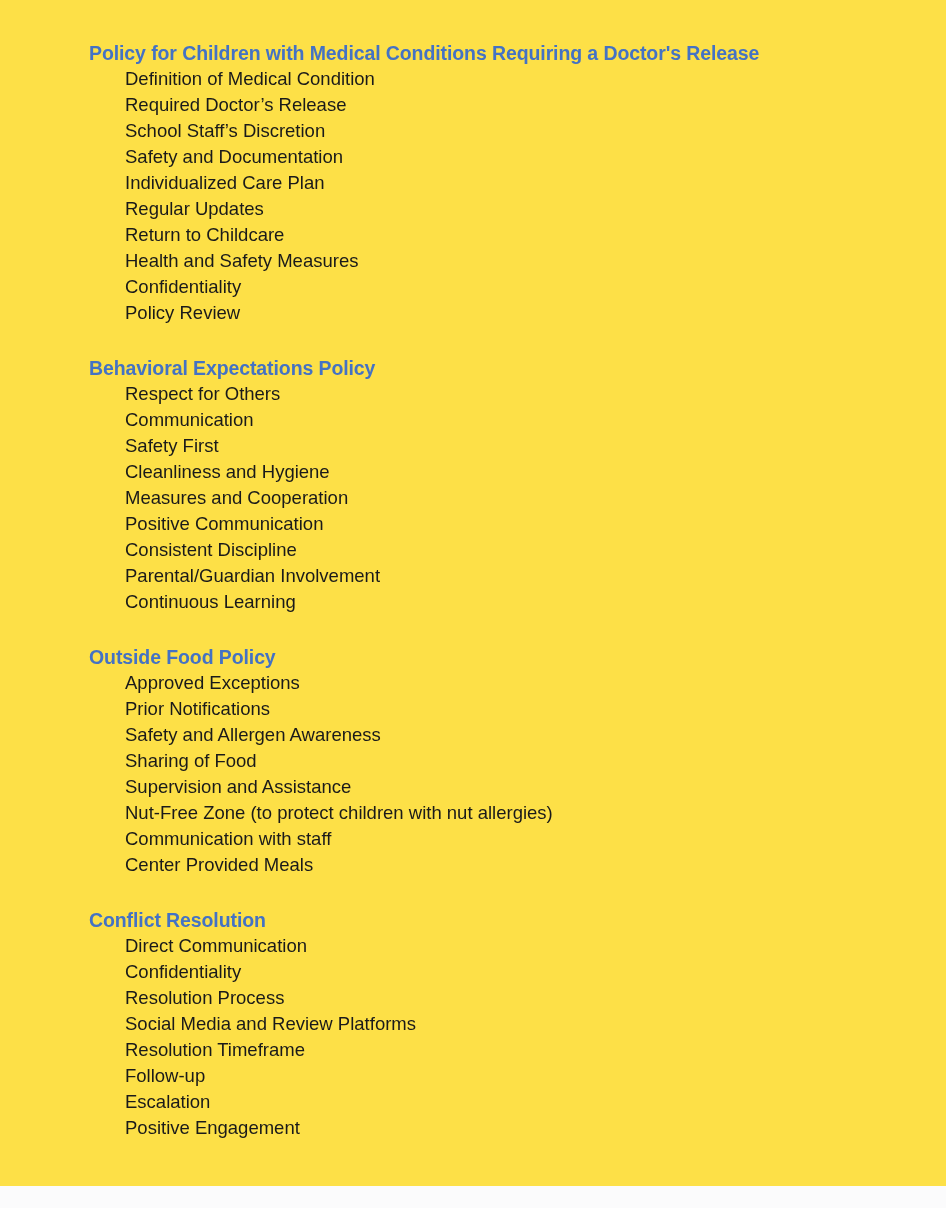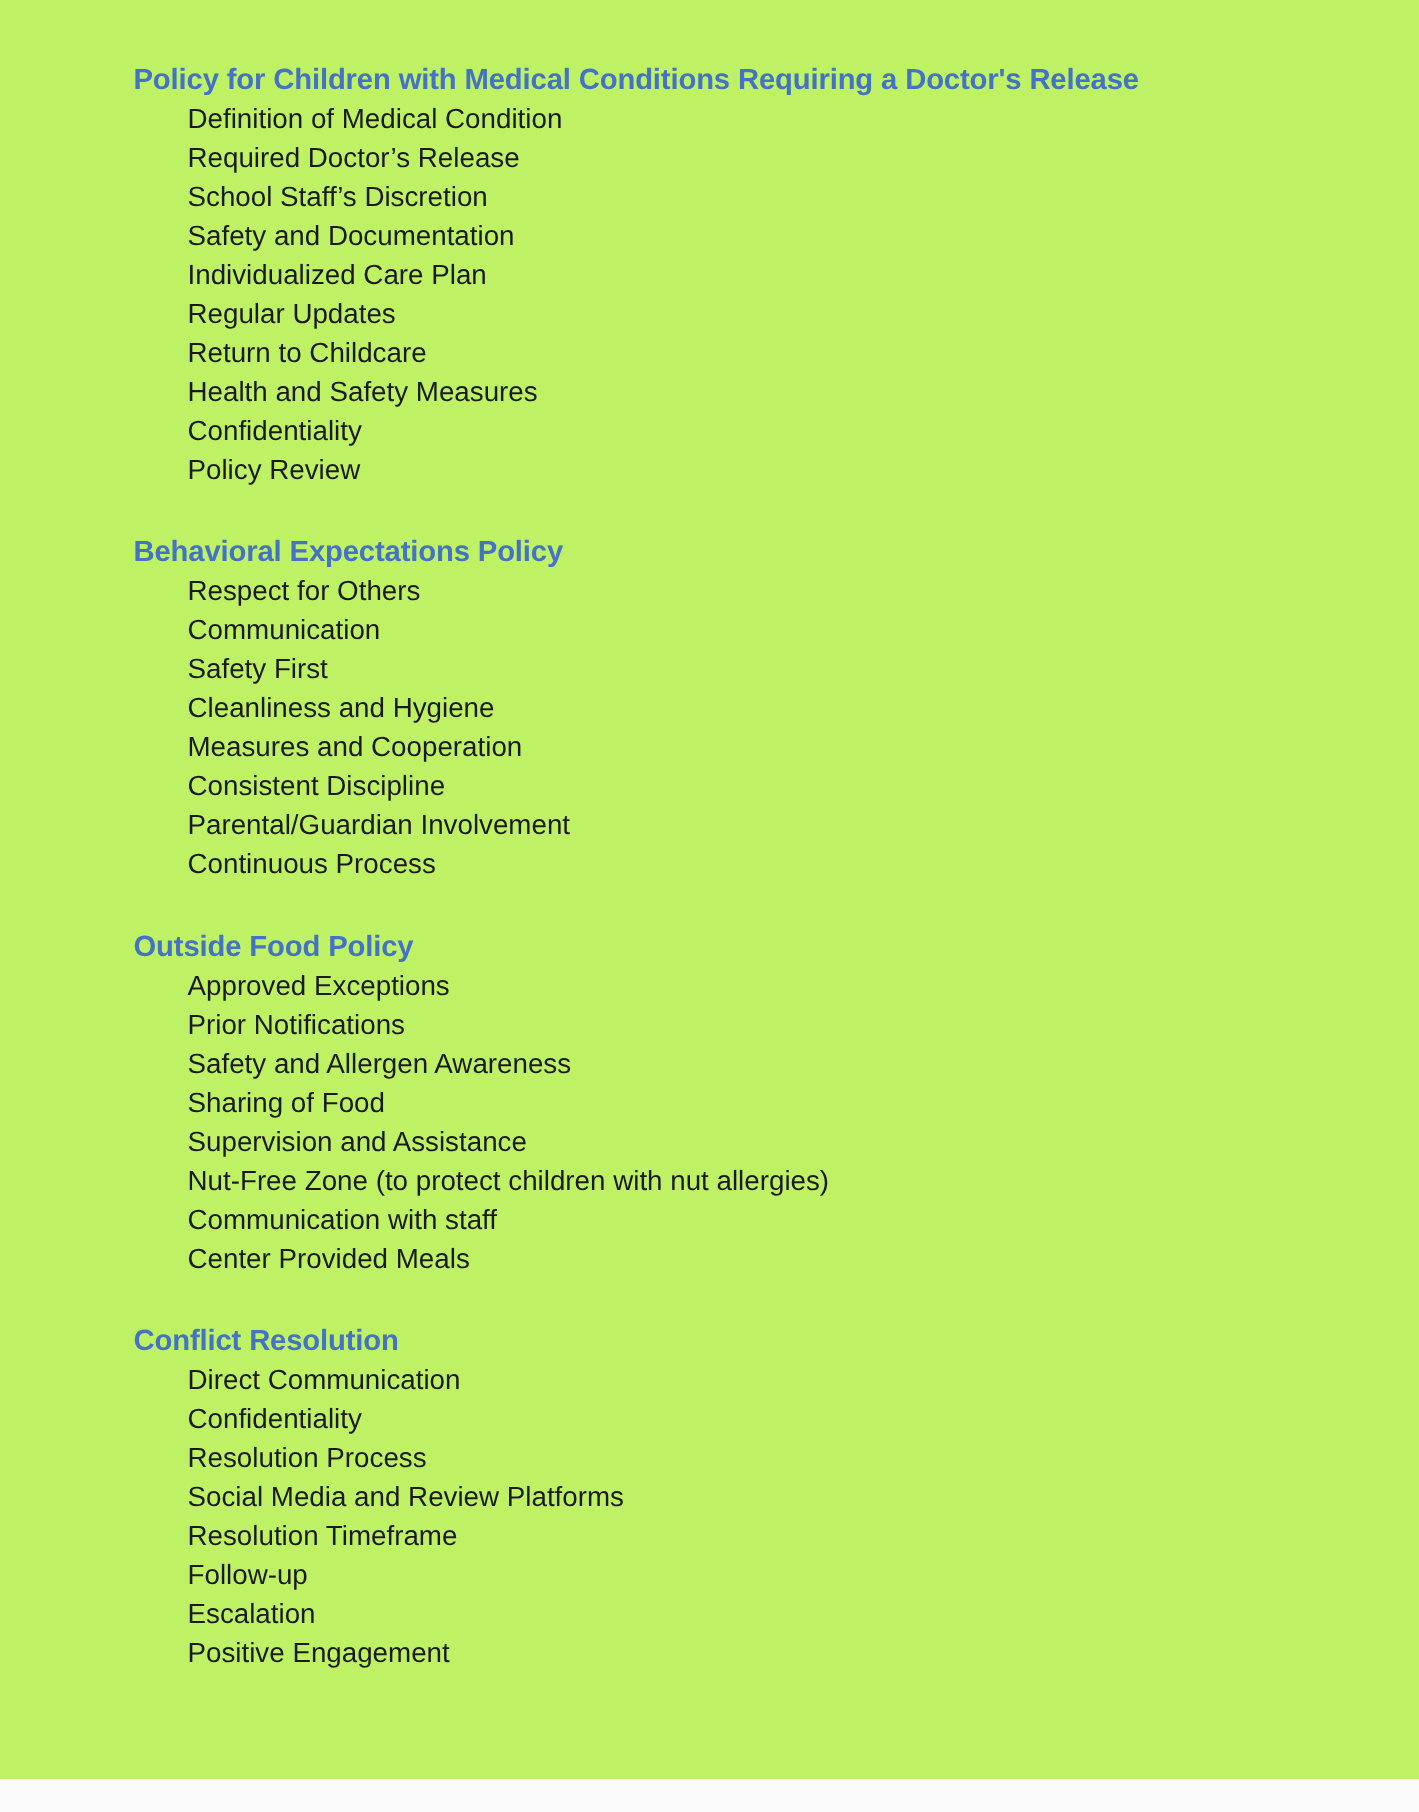--- a/index.html
+++ b/index.html
@@ -13,21 +13,21 @@
     background: #ffffff;
     font-family: "Liberation Sans", sans-serif;
     -webkit-font-smoothing: antialiased;
     overflow: hidden;
   }
 
   .page {
     position: relative;
     width: 946px;
     height: 1208px;
-    background: #bef264;
+    background: #fde047;
     box-sizing: border-box;
     padding-top: 40px;
     padding-left: 89px;
     padding-right: 60px;
   }
 
   .doc-body {
     display: block;
   }
 
@@ -92,23 +92,24 @@
         </ul>
       </div>
       <div class="section">
         <div class="section-heading">Behavioral Expectations Policy</div>
         <ul class="item-list">
           <li class="list-item">Respect for Others</li>
           <li class="list-item">Communication</li>
           <li class="list-item">Safety First</li>
           <li class="list-item">Cleanliness and Hygiene</li>
           <li class="list-item">Measures and Cooperation</li>
+          <li class="list-item">Positive Communication</li>
           <li class="list-item">Consistent Discipline</li>
           <li class="list-item">Parental/Guardian Involvement</li>
-          <li class="list-item">Continuous Process</li>
+          <li class="list-item">Continuous Learning</li>
         </ul>
       </div>
       <div class="section">
         <div class="section-heading">Outside Food Policy</div>
         <ul class="item-list">
           <li class="list-item">Approved Exceptions</li>
           <li class="list-item">Prior Notifications</li>
           <li class="list-item">Safety and Allergen Awareness</li>
           <li class="list-item">Sharing of Food</li>
           <li class="list-item">Supervision and Assistance</li>

